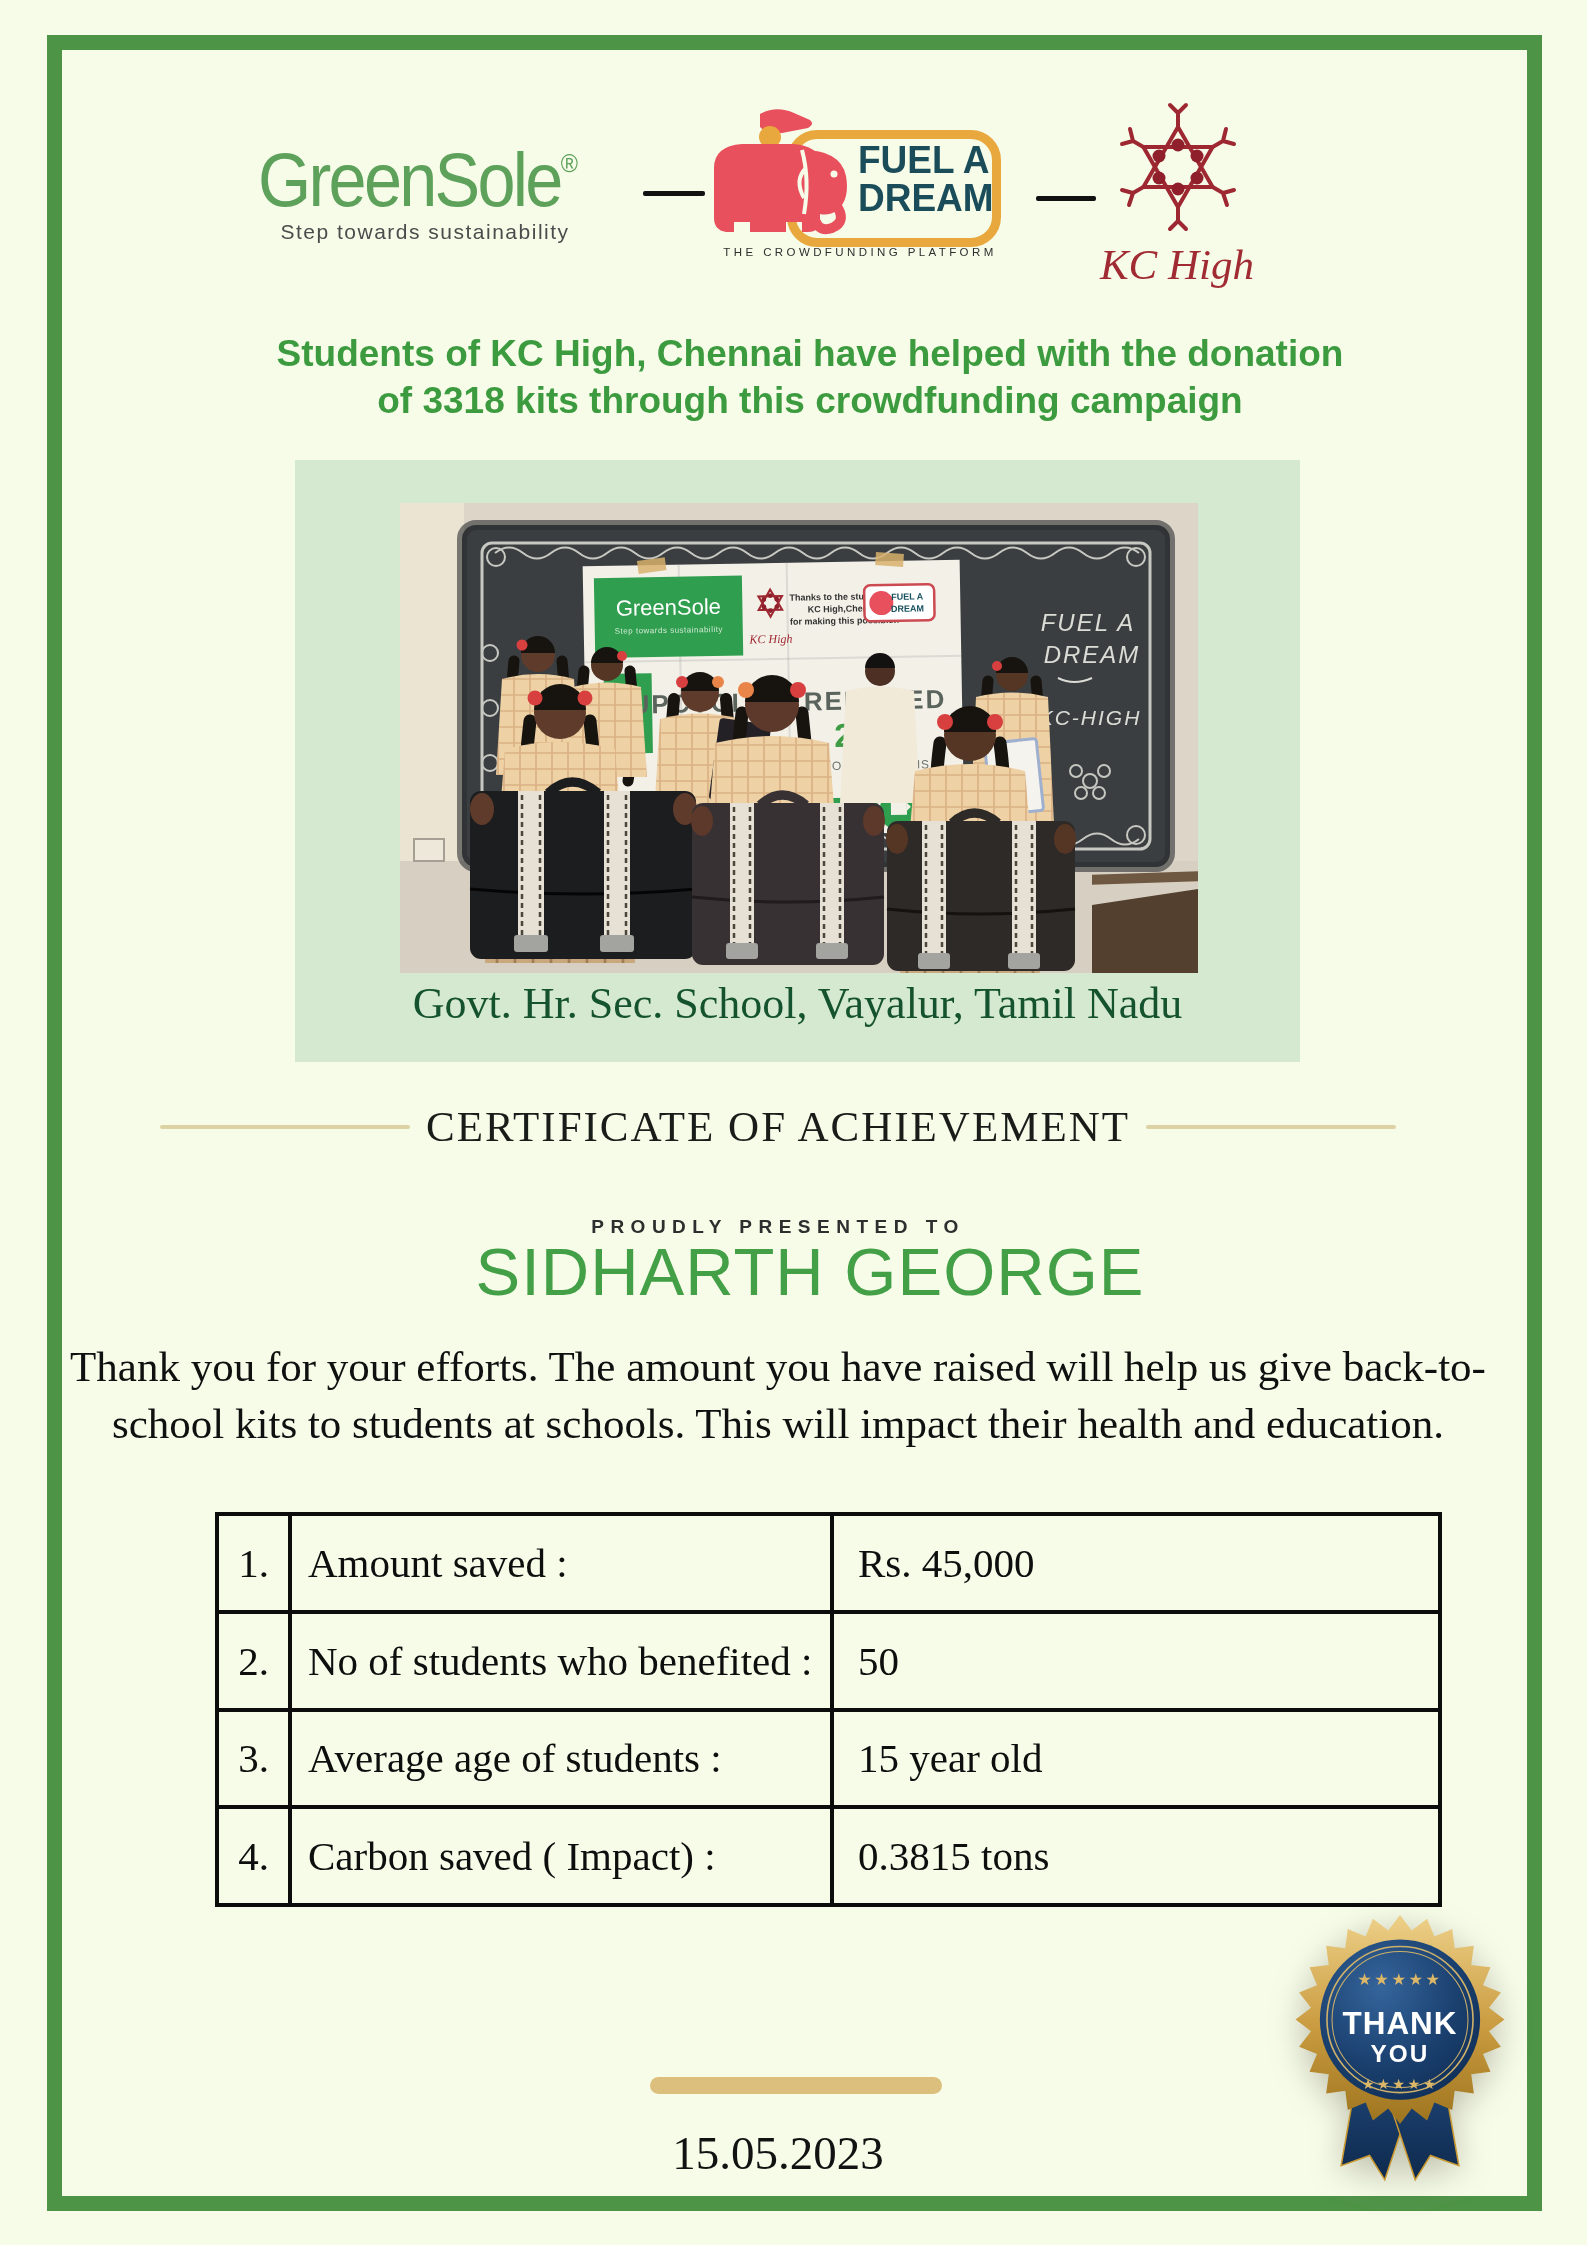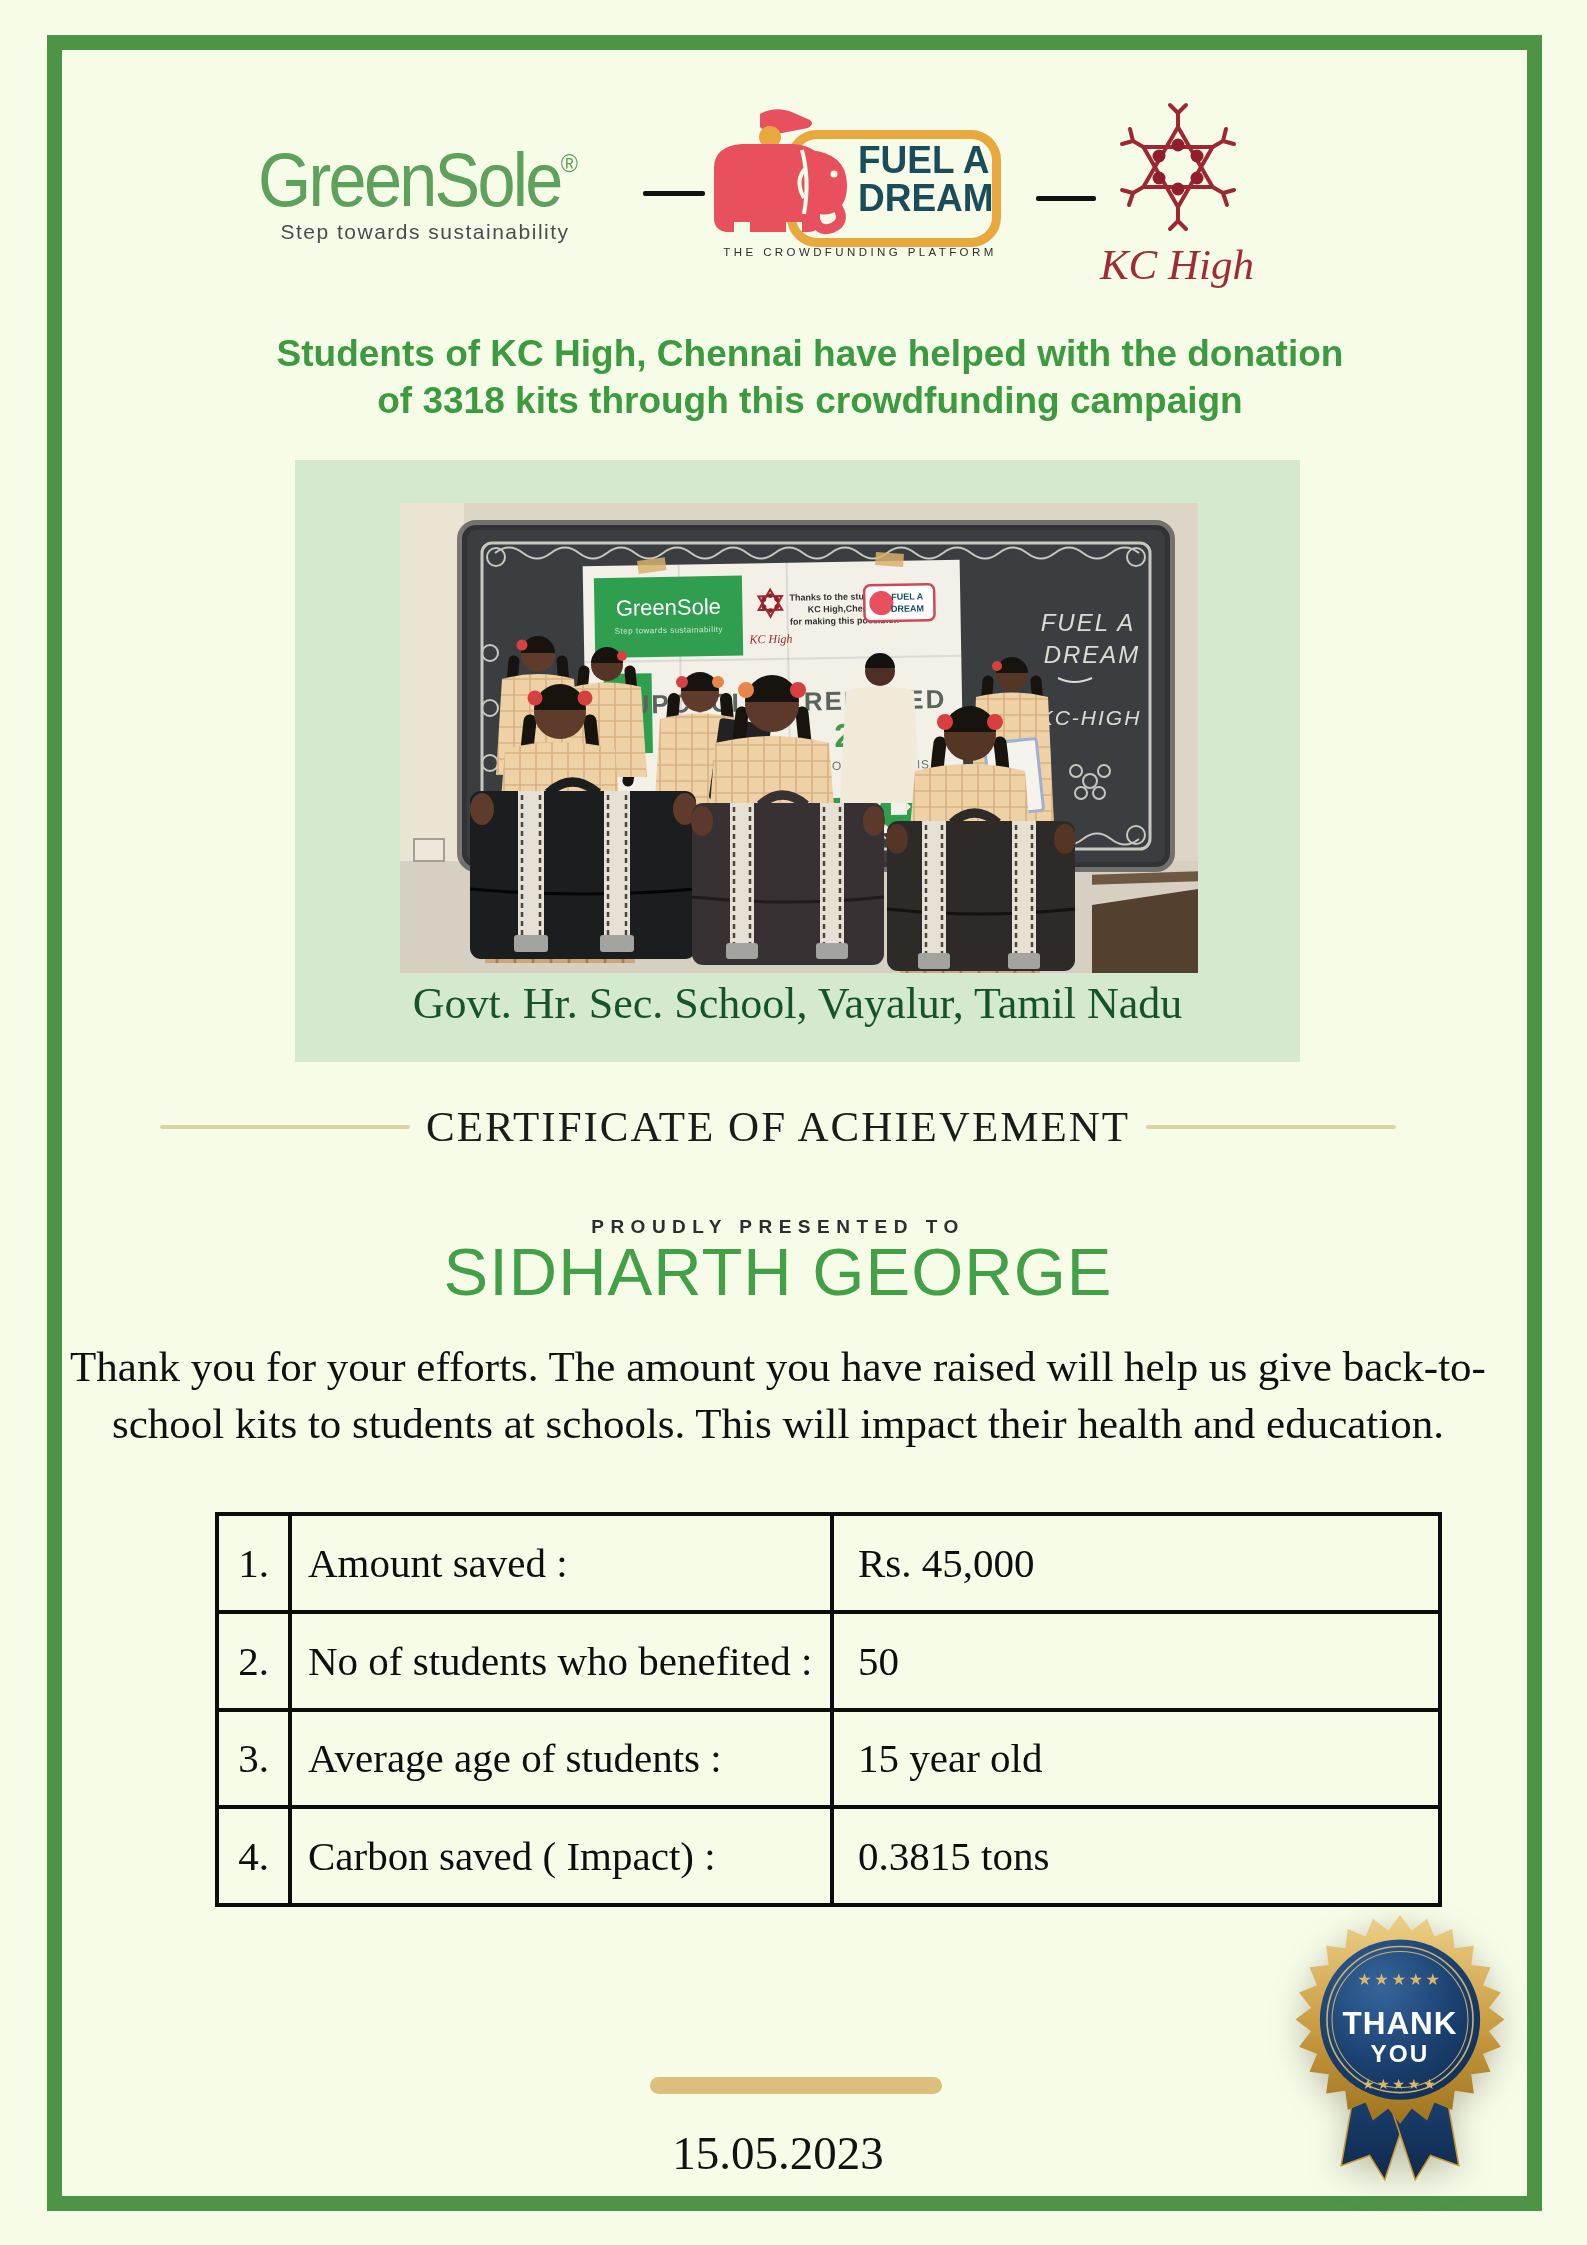--- a/index.html
+++ b/index.html
@@ -29,21 +29,21 @@
 
   .intro{top:330px;font-size:37px;font-weight:bold;color:#3d9b3f;line-height:47px;padding-left:32px;}
 
   .mint-panel{left:295px;top:460px;width:1005px;height:602px;background:#d5e8d0;}
   .caption{top:518px;font-size:44px;color:#14532d;}
 
   .title-row{top:1102px;left:0;width:100%;display:flex;align-items:center;justify-content:center;gap:16px;}
   .rule{width:250px;height:4px;background:#dcd2a4;border-radius:2px;}
   .cert-title{font-family:"Liberation Serif",serif;font-size:43px;letter-spacing:2px;color:#191d19;}
   .presented{top:1172px;font-size:19px;font-weight:bold;letter-spacing:6.5px;color:#2e2e2e;margin-top:44px;}
-  .recipient{top:1233px;font-size:67px;color:#43a046;letter-spacing:1px;}
+  .recipient{top:1233px;font-size:67px;color:#43a046;letter-spacing:1px;padding-left:32px;}
   .message{top:1338px;font-size:43px;line-height:57px;color:#101010;}
 
   table.impact{position:absolute;left:215px;top:1512px;width:1223px;height:395px;
                border-collapse:collapse;table-layout:fixed;}
   table.impact td{border:4px solid #0c0c0c;font-family:"Liberation Serif",serif;
                   font-size:41px;color:#0e0e0e;vertical-align:middle;}
   td.num{text-align:center;font-size:39px;}
   td.lbl{padding-left:16px;}
   td.val{padding-left:24px;}
 

